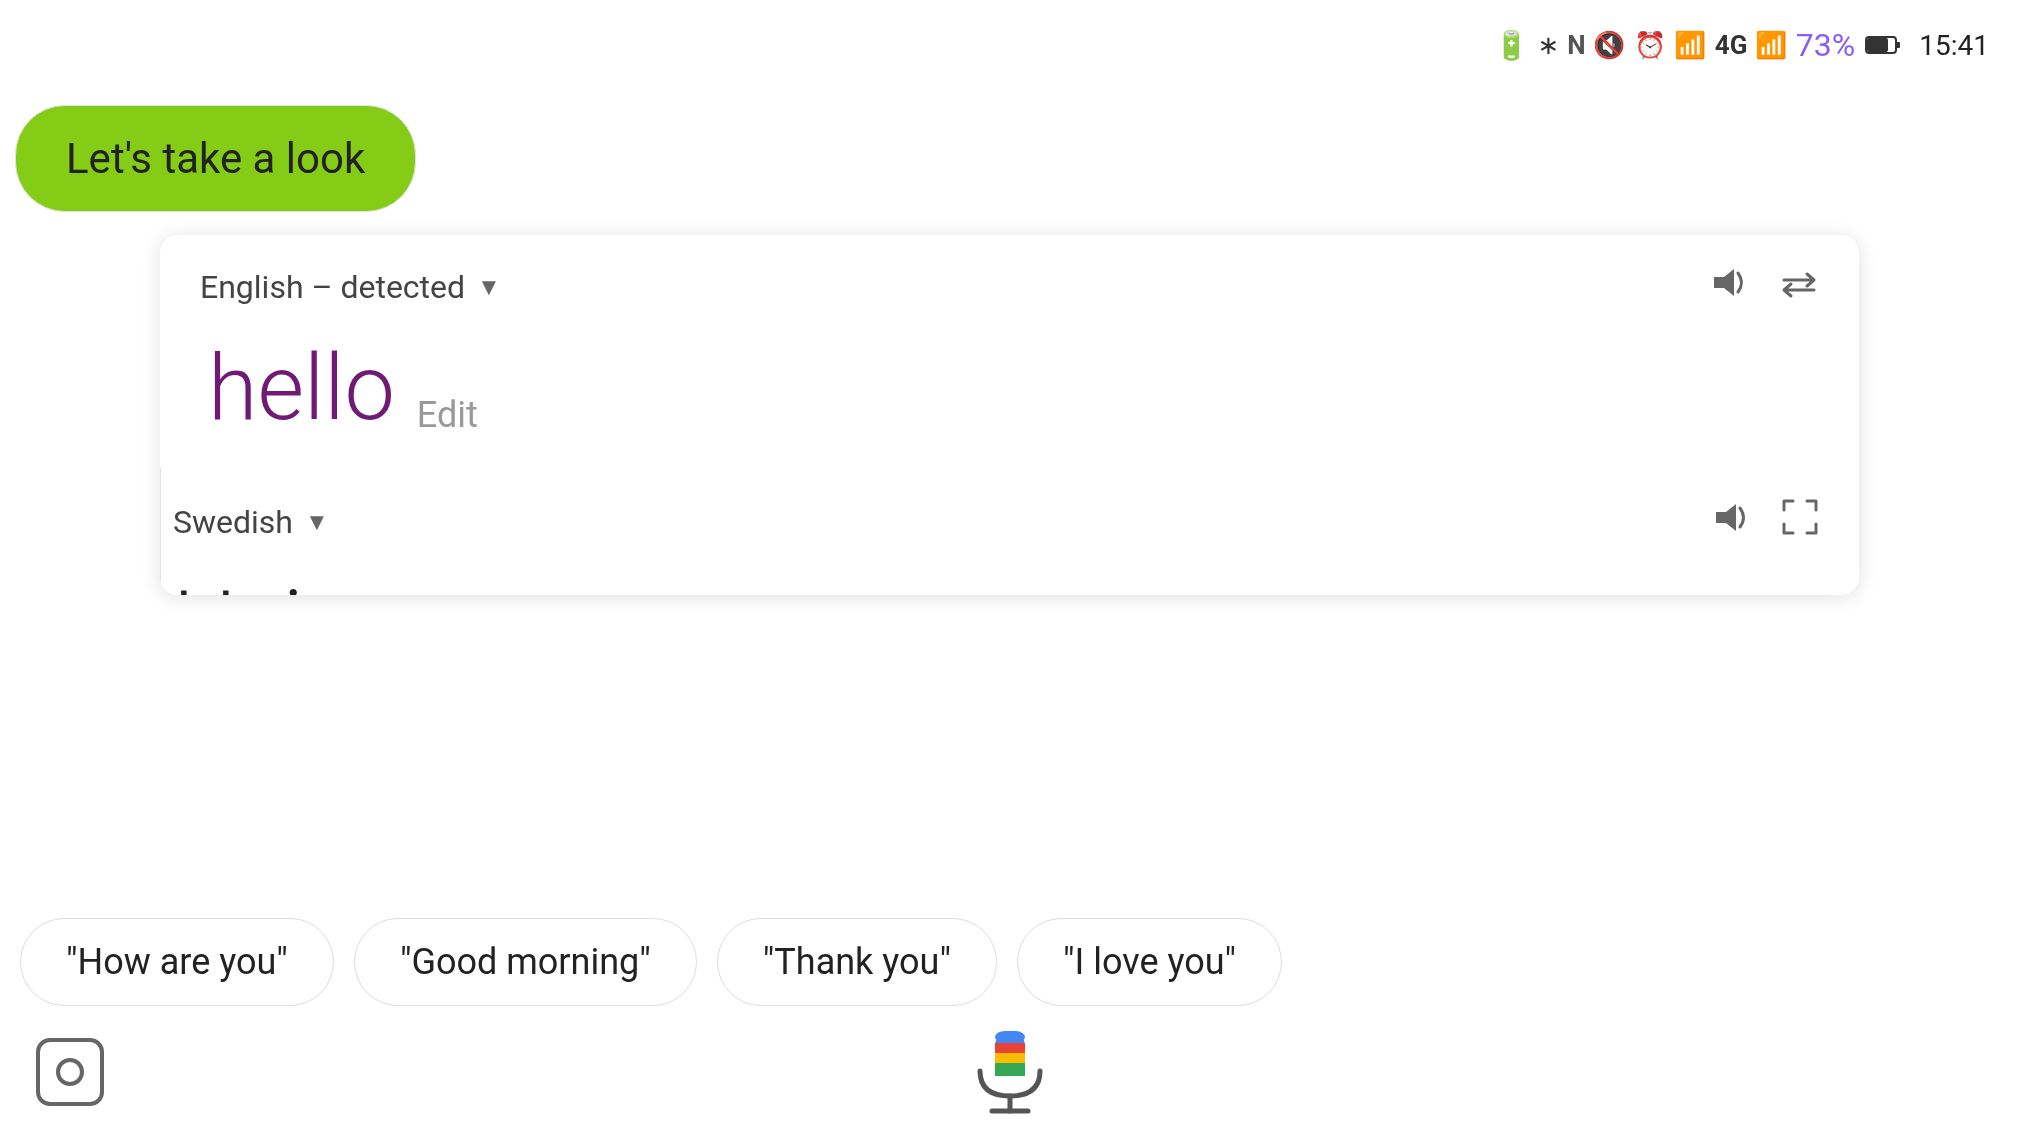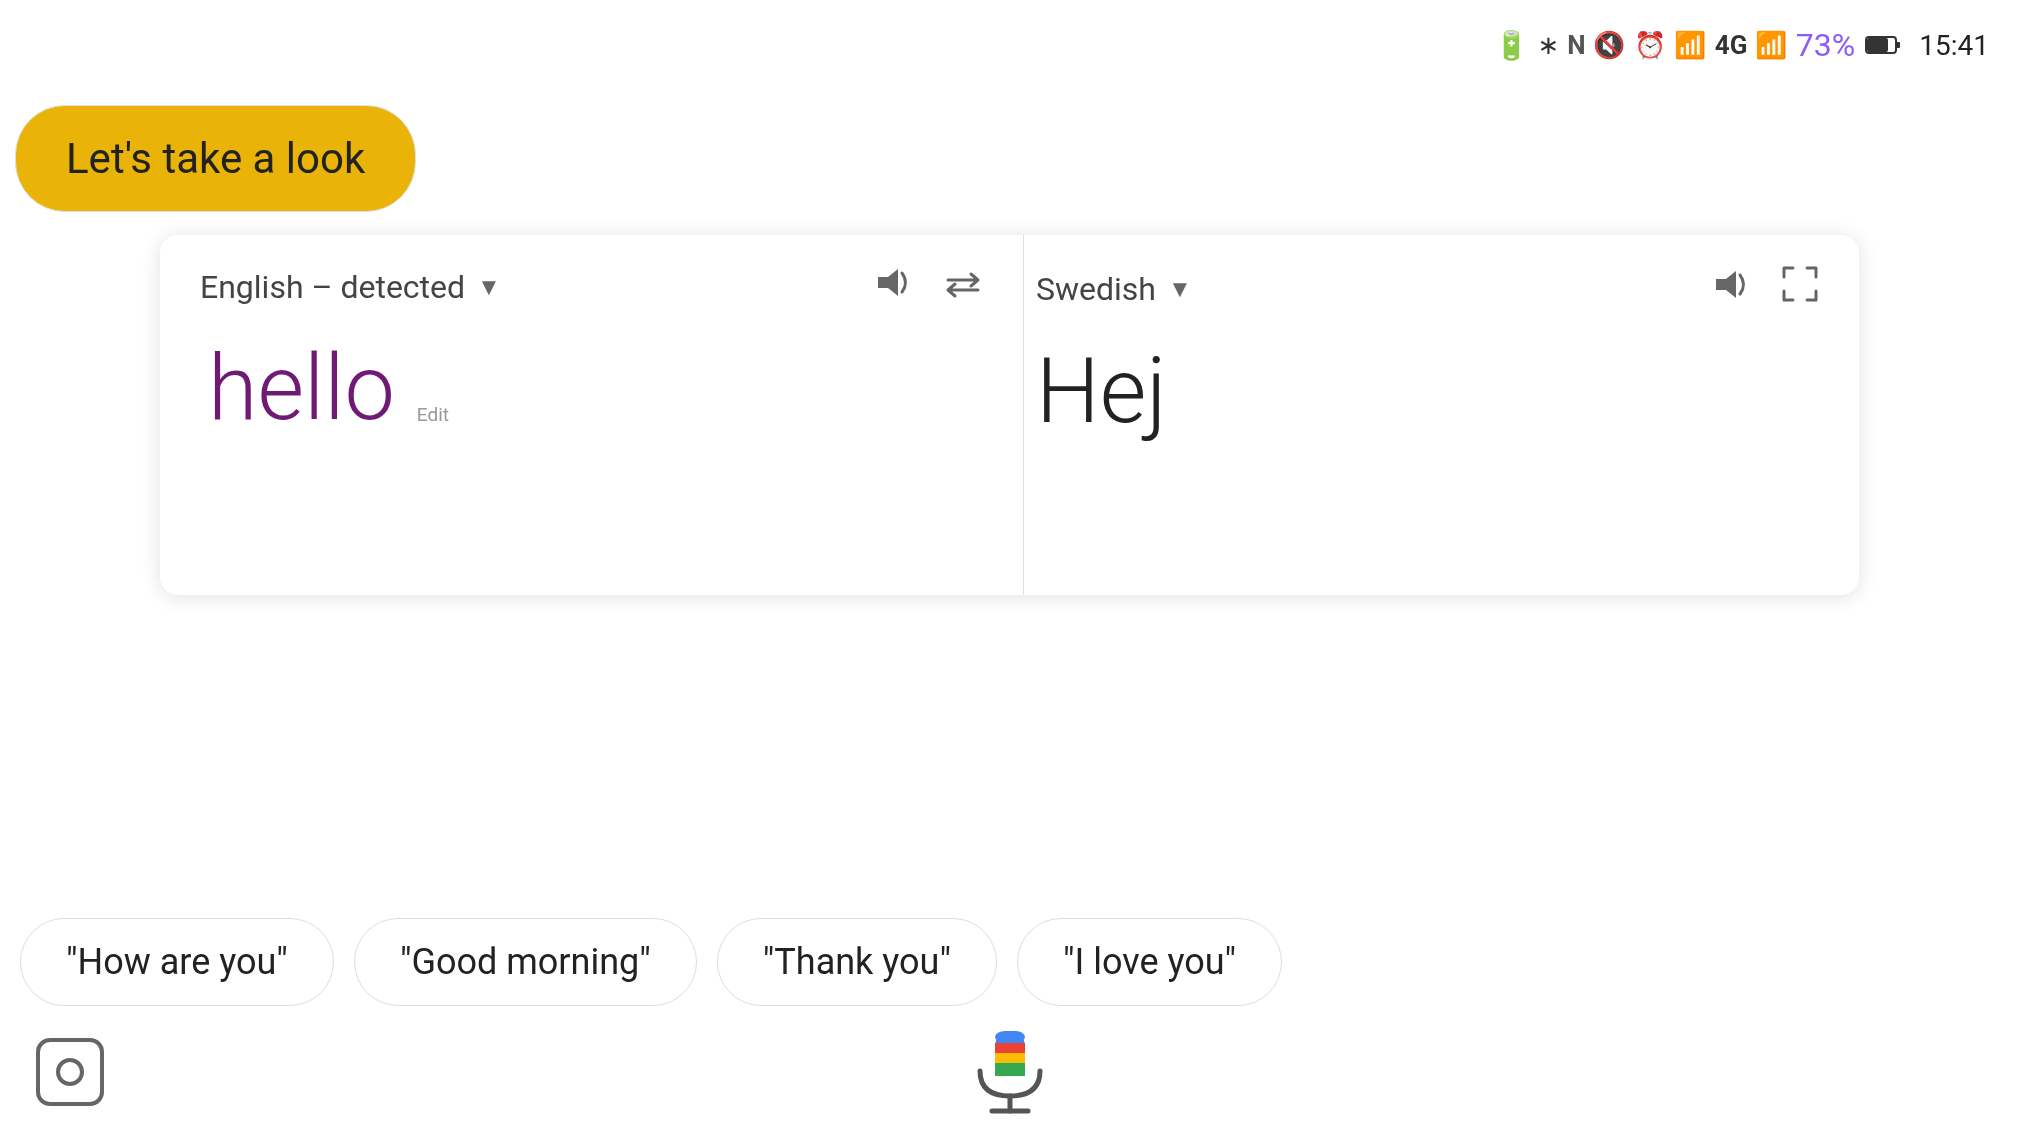--- a/index.html
+++ b/index.html
@@ -42,21 +42,21 @@
     .status-battery {
       font-size: 32px;
       color: #8b5cf6;
     }
 
     
     .bubble {
       position: absolute;
       top: 105px;
       left: 15px;
-      background: #eab308;
+      background: #84cc16;
       border-radius: 50px;
       padding: 28px 50px;
       font-size: 42px;
       color: #222;
       font-weight: 400;
       border: 1px solid #e0e0e0;
       white-space: nowrap;
     }
 
     
@@ -64,20 +64,21 @@
       position: absolute;
       top: 235px;
       left: 160px;
       right: 160px;
       height: 360px;
       background: #ffffff;
       border-radius: 18px;
       box-shadow: 0 2px 20px rgba(0,0,0,0.12);
       display: flex;
       overflow: hidden;
+      flex-direction: column;
     }
 
     
     .trans-panel {
       flex: 1;
       display: flex;
       flex-direction: column;
       padding: 30px 40px;
       position: relative;
     }
@@ -116,21 +117,21 @@
     }
 
     .trans-text {
       font-size: 90px;
       font-weight: 300;
       color: #701a75;
       line-height: 1.1;
       margin-left: 8px;
     }
     .trans-edit {
-      font-size: 19px;
+      font-size: 36px;
       color: #999;
       margin-left: 18px;
       vertical-align: middle;
       font-weight: 400;
     }
     .trans-phonetic {
       font-size: 30px;
       color: #999;
       margin-top: 15px;
     }

